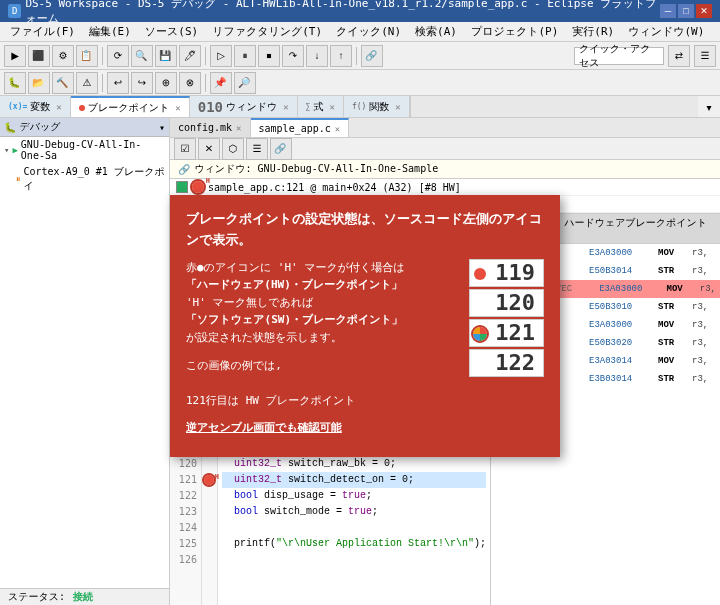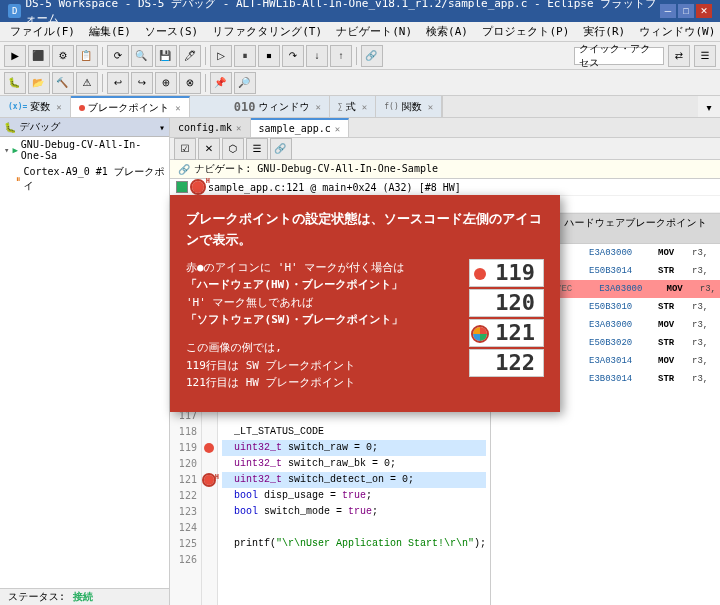--- a/index.html
+++ b/index.html
@@ -360,21 +360,21 @@
     <button class="title-btn">□</button>
     <button class="title-btn close">✕</button>
   </div>
 </div>
 
 <div class="menu-bar">
   <span class="menu-item">ファイル(F)</span>
   <span class="menu-item">編集(E)</span>
   <span class="menu-item">ソース(S)</span>
   <span class="menu-item">リファクタリング(T)</span>
-  <span class="menu-item">ナビゲート(N)</span>
+  <span class="menu-item">クイック(N)</span>
   <span class="menu-item">検索(A)</span>
   <span class="menu-item">プロジェクト(P)</span>
   <span class="menu-item">実行(R)</span>
   <span class="menu-item">ウィンドウ(W)</span>
 
 </div>
 
 <div class="toolbar-area">
   <button class="tb-btn">▶</button>
   <button class="tb-btn">⬛</button>
@@ -423,21 +423,21 @@
     <span style="font-size:8px; color:#3498db; font-weight:bold;">(x)=</span>
     <span>変数</span>
     <span class="tab-close">✕</span>
   </div>
   <div class="tab-item active">
     <span class="tab-dot-red"></span>
     <span>ブレークポイント</span>
     <span class="tab-close">✕</span>
   </div>
   <div class="tab-item">
-    <span style="font-size:12px; color:#666; font-weight:bold;margin-left:36px;">010</span>
+    <span style="font-size:14px; color:#666; font-weight:bold;">010</span>
     <span>ウィンドウ</span>
     <span class="tab-close">✕</span>
   </div>
   <div class="tab-item">
     <span style="font-size:8px; color:#666;">∑</span>
     <span>式</span>
     <span class="tab-close">✕</span>
   </div>
   <div class="tab-item">
     <span style="font-size:8px; color:#666;">f()</span>
@@ -491,21 +491,21 @@
       <div class="bp-toolbar">
         <button class="tb-btn">☑</button>
         <button class="tb-btn">✕</button>
         <button class="tb-btn">⬡</button>
         <button class="tb-btn">☰</button>
         <button class="tb-btn">🔗</button>
       </div>
 
       <div class="link-bar">
         <span style="color:#888;">🔗</span>
-        <span>ナビゲート: GNU-Debug-CV-All-In-One-Sample</span>
+        <span>ウィンドウ: GNU-Debug-CV-All-In-One-Sample</span>
       </div>
 
       <div class="bp-list-item">
         <div class="bp-checkbox bp-checked"></div>
         <span style="display:inline-block; width:12px; height:12px; background:#e74c3c; border-radius:50%; outline:2px solid #c0392b; position:relative;">
           <span style="position:absolute; top:-4px; right:-6px; font-size:7px; color:#c0392b; font-weight:bold;">H</span>
         </span>
         <span>sample_app.c:121 @ main+0x24 (A32) [#8 HW]</span>
       </div>
       <div class="bp-list-item">
@@ -662,26 +662,28 @@
 
 <div class="callout-overlay">
   <div class="callout-title">ブレークポイントの設定状態は、ソースコード左側のアイコンで表示。</div>
   <div style="display:flex; gap:4px;">
     <div class="callout-text-col">
       <p>
         <span>赤●のアイコンに 'H' マークが付く場合は</span><br>
         <span style="font-weight:bold;">「ハードウェア(HW)・ブレークポイント」</span><br>
         <span>'H' マーク無しであれば</span><br>
         <span style="font-weight:bold;">「ソフトウェア(SW)・ブレークポイント」</span><br>
+        <span>が設定された状態を示します。</span>
       </p>
       <p style="margin-top:10px;">
         <span>この画像の例では,</span><br>
-        <span>119行目は SW ブレークポイント</span><br>
+        <br>
         <span>121行目は HW ブレークポイント</span>
       </p>
+      <p style="margin-top:10px; text-decoration:underline; font-weight:bold;">逆アセンブル画面でも確認可能</p>
     </div>
     <div class="callout-img-col">
 
       <div class="mini-line-box">
         <span style="position:absolute; left:4px; width:12px; height:12px; background:#e74c3c; border-radius:50%; top:8px;"></span>
         <span style="font-size:22px; font-weight:bold; color:#333;">119</span>
       </div>
 
       <div class="mini-line-box">
         <span style="font-size:22px; font-weight:bold; color:#333;">120</span>

